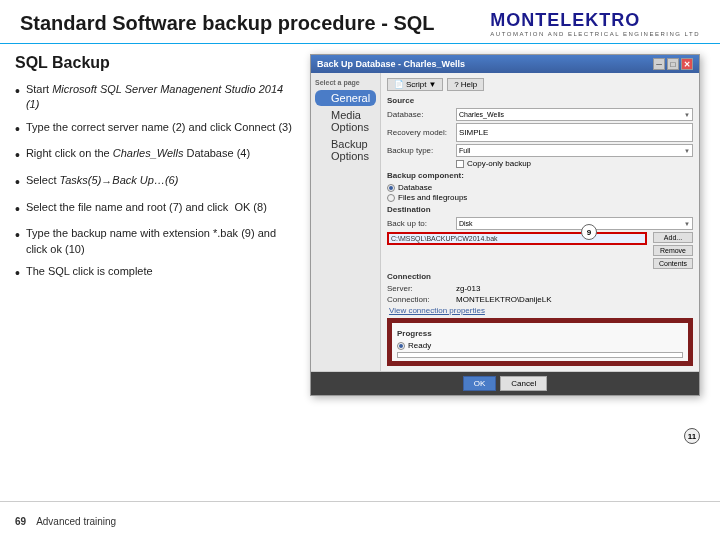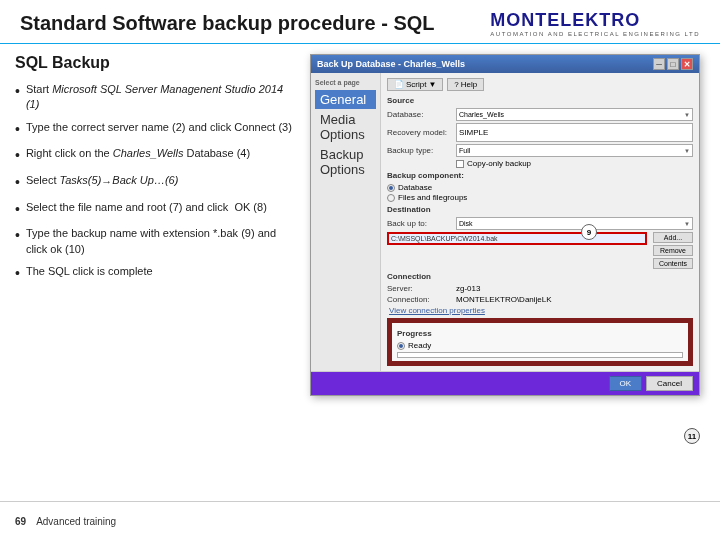--- a/index.html
+++ b/index.html
@@ -128,25 +128,26 @@
       display: flex;
       gap: 0;
     }
     .dialog-sidebar {
       width: 70px;
       background: #e8e8e8;
       border-right: 1px solid #ccc;
       padding: 6px 4px;
     }
     .dialog-sidebar-item {
-      font-size: 13px;
-      padding: 2px 5px;
+      font-size: 11px;
+      padding: 2px 16px;
       cursor: pointer;
       color: #333;
       margin-bottom: 1px;
+      border-radius: 6px;
     }
     .dialog-sidebar-item.active {
       background: #4a7cc7;
       color: white;
     }
     .dialog-sidebar-label {
       font-size: 7px;
       color: #666;
       margin-bottom: 4px;
       font-weight: bold;
@@ -297,25 +298,25 @@
     .progress-bar-container {
       background: white;
       border: 1px solid #aaa;
       height: 6px;
       width: 100%;
       margin-top: 2px;
     }
 
     .dialog-footer {
       display: flex;
-      justify-content: flex-end;
+      justify-content: center;
       gap: 4px;
       padding: 4px 6px;
       border-top: 1px solid #ccc;
-      background: #6d28d9;
+      background: #404040;
     }
     .footer-btn {
       padding: 2px 10px;
       font-size: 8px;
       border: 1px solid #aaa;
       cursor: pointer;
     }
     .footer-btn.ok {
       background: #4a7cc7;
       color: white;

